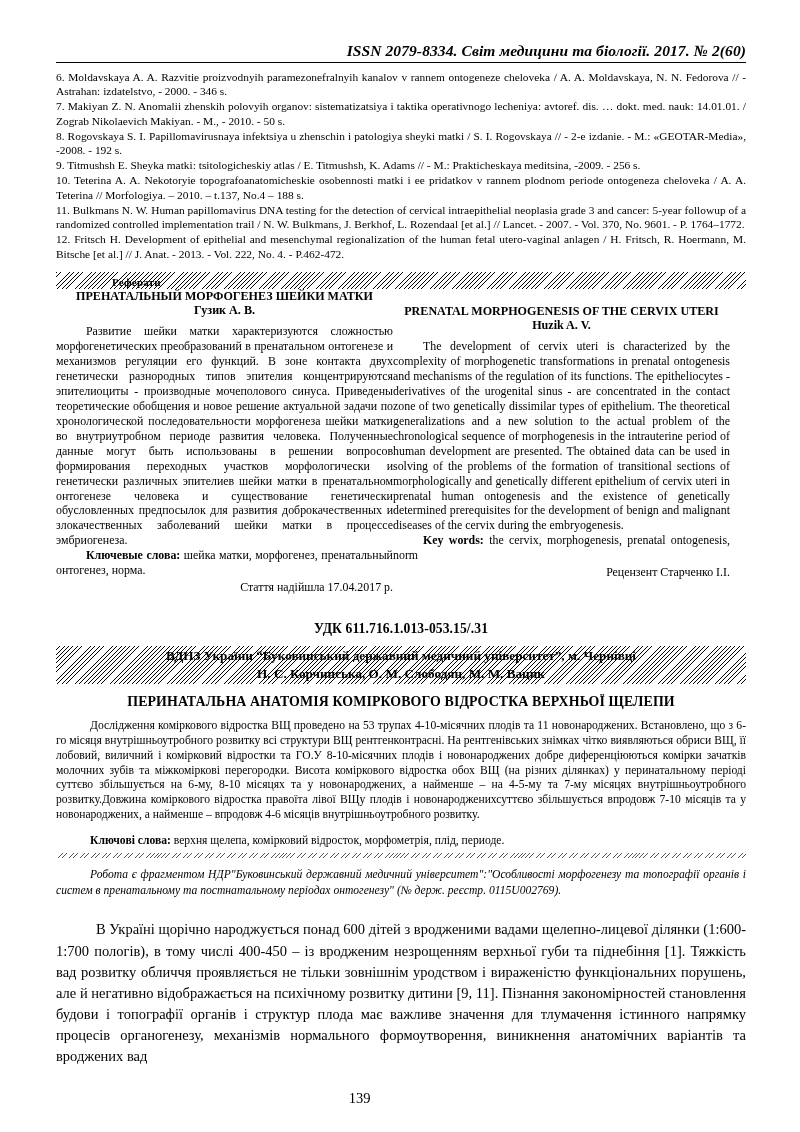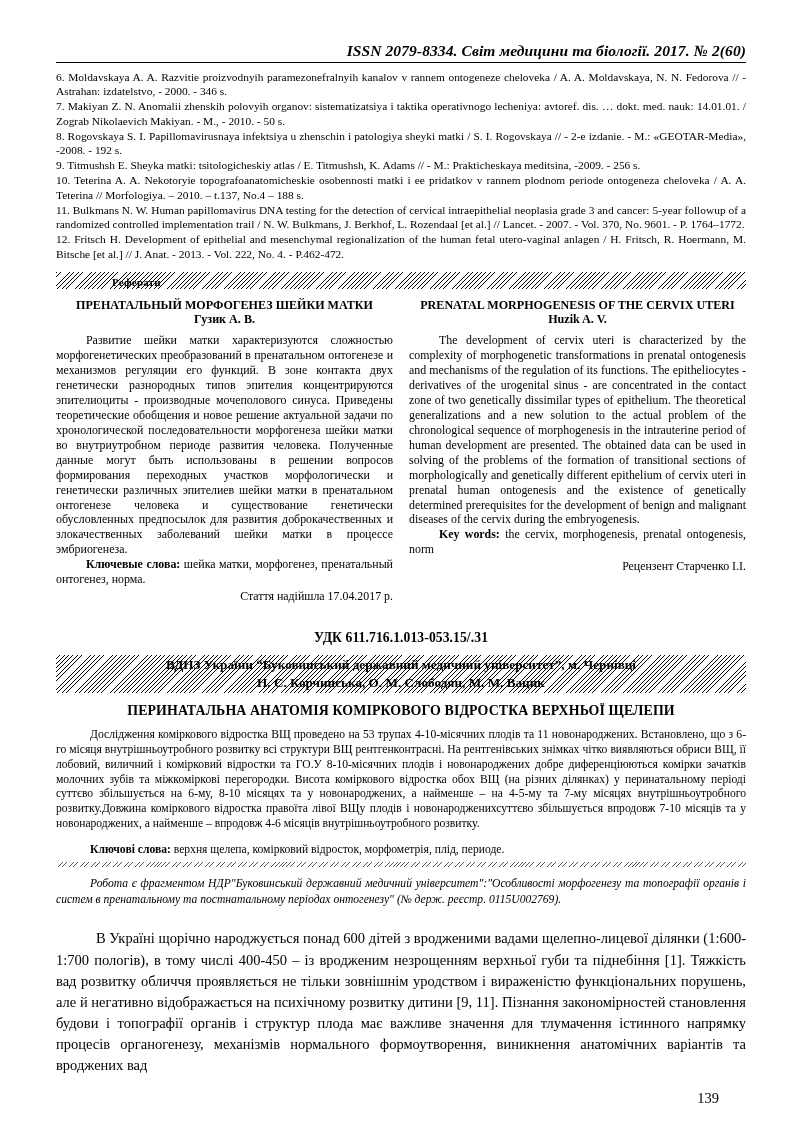--- a/index.html
+++ b/index.html
@@ -72,22 +72,21 @@
     font-size: 11px;
     padding-left: 56px;
     letter-spacing: 0.2px;
     display: inline-block;
     background: transparent;
   }
 
   
   .abstract-wrap {
     display: flex;
-    gap: 16px;
-    margin-top: 9px;
+    align-items: center;
   }
   .abs-col {
     width: 337px;
   }
   .abs-title {
     font-weight: bold;
     font-size: 12.1px;
     text-align: center;
     line-height: 1.17;
     margin: 0;
@@ -189,21 +188,21 @@
     text-align: justify;
     margin-top: 21px;
     text-indent: 40px;
   }
 
   .folio {
     position: absolute;
     left: 0;
     width: 719px;
     top: 1090px;
-    text-align: right;
+    text-align: center;
     font-size: 14.5px;
   }
 </style>
 </head>
 <body>
 
 <div class="page">
   <div class="content">
 
     <div class="runhead">ISSN 2079-8334. Світ медицини та біології. 2017. № 2(60)</div>

